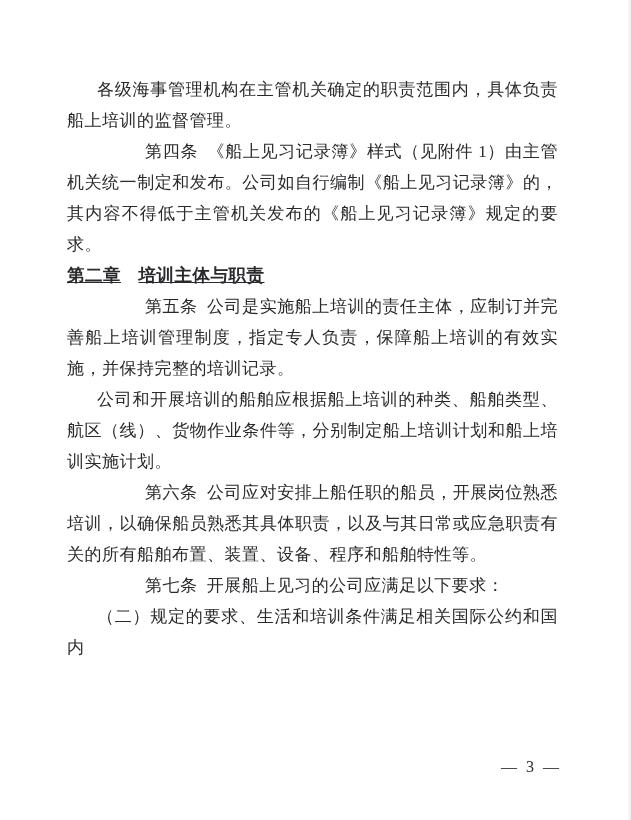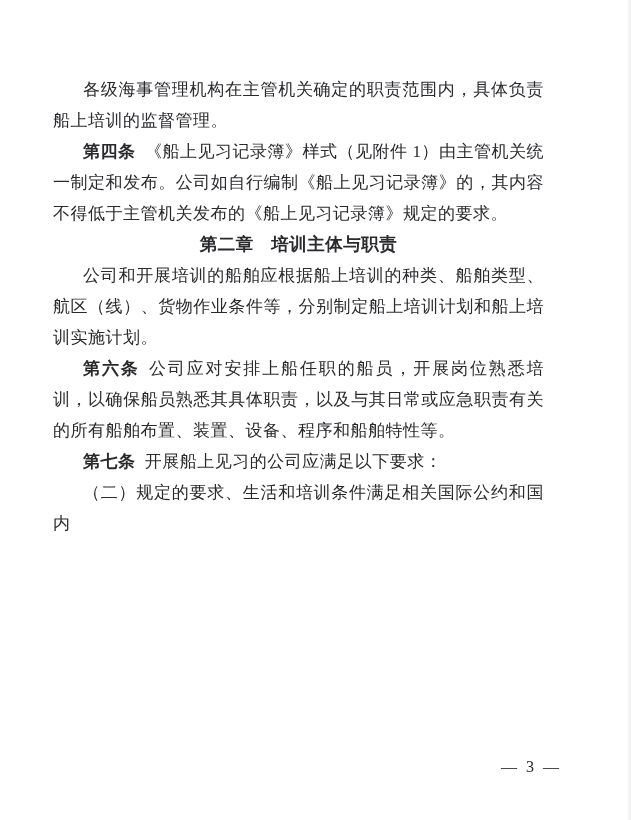--- a/index.html
+++ b/index.html
@@ -22,47 +22,48 @@
     position: absolute;
     right: 0;
     top: 0;
     width: 4px;
     height: 100%;
     background: linear-gradient(to left, rgba(0,0,0,0.07), rgba(0,0,0,0));
     pointer-events: none;
   }
   .content {
     position: absolute;
-    left: 53px;
+    left: 67px;
     top: 74px;
     width: 491px;
     font-size: 17px;
     line-height: 31px;
     letter-spacing: 0.5px;
     text-align: justify;
     text-justify: inter-ideograph;
   }
   p.para {
     margin: 0;
     text-indent: 30px;
   }
   .term {
     font-family: "Liberation Sans", "DejaVu Sans", sans-serif;
-    font-weight: bold;
+    font-weight: normal;
     margin-right: 0.55em;
+    margin-left: 48px;
   }
   h2.chapter {
     margin: 0;
     font-family: "Liberation Sans", "DejaVu Sans", sans-serif;
     font-weight: bold;
     font-size: 17.5px;
     line-height: 31px;
-    text-align: center;
     text-indent: 0;
     letter-spacing: 0.5px;
+    text-decoration: underline;
   }
   .chapter-gap {
     display: inline-block;
     width: 1em;
   }
   .footer {
     position: absolute;
     top: 757px;
     right: 72px;
     font-size: 16px;
@@ -80,20 +81,21 @@
 <div class="page">
 
   <div class="content">
 
     <p class="para"><span>各级海事管理机构在主管机关确定的职责范围内，具体负责船上培训的监督管理。</span></p>
 
     <p class="para"><span class="term">第四条</span><span>《船上见习记录簿》样式（见附件 1）由主管机关统一制定和发布。公司如自行编制《船上见习记录簿》的，其内容不得低于主管机关发布的《船上见习记录簿》规定的要求。</span></p>
 
     <h2 class="chapter"><span>第二章</span><span class="chapter-gap"></span><span>培训主体与职责</span></h2>
 
+    <p class="para"><span class="term">第五条</span><span>公司是实施船上培训的责任主体，应制订并完善船上培训管理制度，指定专人负责，保障船上培训的有效实施，并保持完整的培训记录。</span></p>
 
     <p class="para"><span>公司和开展培训的船舶应根据船上培训的种类、船舶类型、航区（线）、货物作业条件等，分别制定船上培训计划和船上培训实施计划。</span></p>
 
 
     <p class="para"><span class="term">第六条</span><span>公司应对安排上船任职的船员，开展岗位熟悉培训，以确保船员熟悉其具体职责，以及与其日常或应急职责有关的所有船舶布置、装置、设备、程序和船舶特性等。</span></p>
 
     <p class="para"><span class="term">第七条</span><span>开展船上见习的公司应满足以下要求：</span></p>
 
 
     <p class="para"><span>（二）规定的要求、生活和培训条件满足相关国际公约和国内</span></p>

